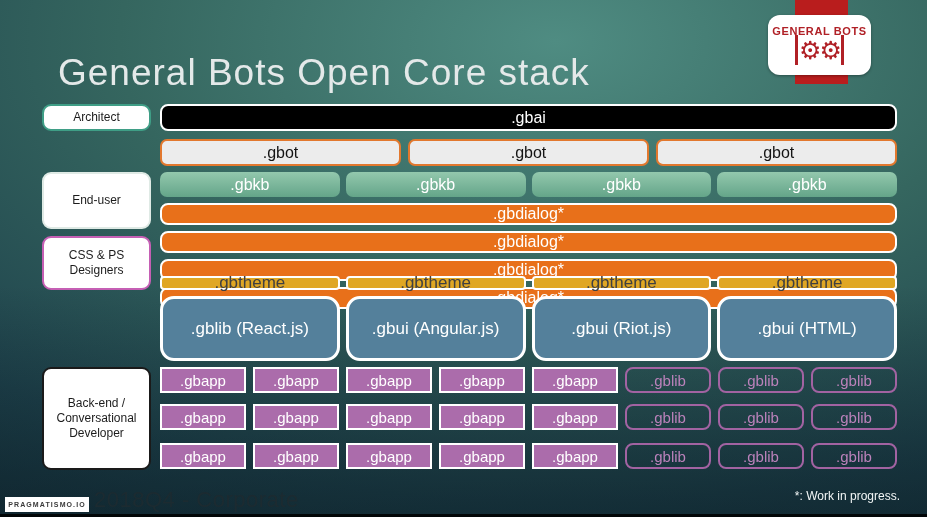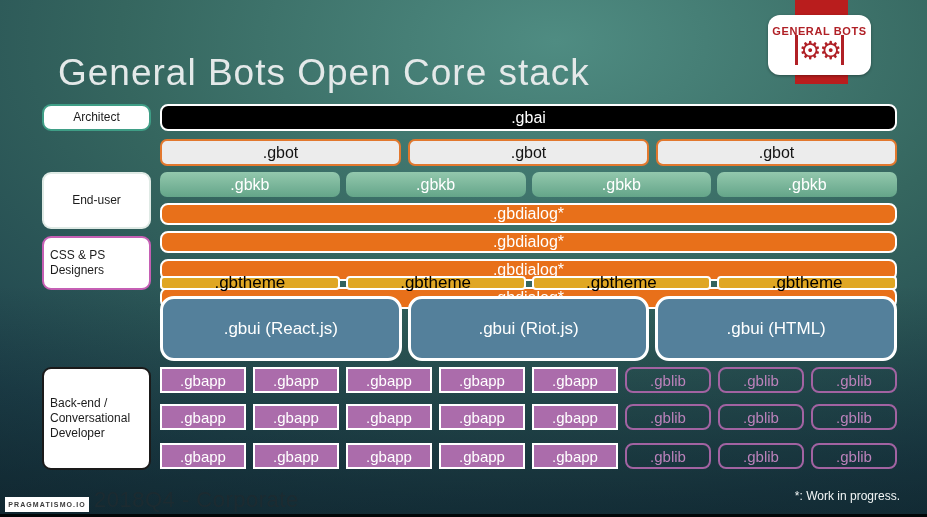--- a/index.html
+++ b/index.html
@@ -25,21 +25,21 @@
     box-shadow:0 1px 3px rgba(0,0,0,0.35);
   }
   .brand-name { font-size:11px; font-weight:bold; color:#b02026; letter-spacing:0.6px; }
   .gear-row { display:flex; align-items:center; gap:1px; margin-top:-2px; }
   .gear-bar { width:3px; height:30px; background:#b02026; }
   .gear-glyph { font-size:25px; color:#b02026; line-height:28px; letter-spacing:-2px; }
   
   .rlabel {
     position:absolute; left:42px; width:109px; background:#ffffff;
     border-radius:9px; display:flex; align-items:center; justify-content:center;
-    font-size:12px; color:#1c1c1c; line-height:1.25; padding:2px 6px;
+    text-align:center; font-size:12px; color:#1c1c1c; line-height:1.25; padding:2px 6px;
   }
   .rlabel.architect { top:104px; height:27px; border:2px solid #3f9e86; }
   .rlabel.product   { top:139px; height:27px; border:2px solid #e3ba43; }
   .rlabel.enduser   { top:172px; height:57px; border:2px solid #dfeae5; }
   .rlabel.designers { top:236px; height:54px; border:2px solid #c55fb4; }
   .rlabel.frontend  { top:296px; height:65px; border:2px solid #bf2b2b; }
   .rlabel.backend   { top:367px; height:103px; border:2px solid #1a1a1a; }
   
   .row { position:absolute; left:160px; width:737px; display:flex; }
   .row-gbai     { top:104px; height:27px; gap:7px;border-radius:13px; }
@@ -52,21 +52,21 @@
   .row-app2     { top:404px; height:26px; gap:7px; }
   .row-app3     { top:443px; height:26px; gap:7px; }
   .cell {
     flex:1 1 0; display:flex; align-items:center; justify-content:center;
     font-size:15px; white-space:nowrap; border-radius:7px;
   }
   .gbai    { background:#000000; border:2px solid #ffffff; color:#ffffff; border-radius:8px; font-size:16px; }
   .gbot    { background:#ececec; border:2px solid #e2782e; color:#141414; font-size:16px; }
   .gbkb    { background:linear-gradient(#93c8ad, #64a589); color:#ffffff; font-size:16px; }
   .gbdialog{ background:#e8701a; border:2px solid #ffffff; color:#ffffff; border-radius:8px; font-size:16px; }
-  .gbtheme { background:#e0a724; border:2px solid #ffffff; color:#000000; border-radius:4px; font-size:17px;margin-top:40px; }
+  .gbtheme { background:#e0a724; border:2px solid #ffffff; color:#404040; border-radius:4px; font-size:17px;margin-top:40px; }
   .gbui    { background:#54809b; border:3px solid #ffffff; color:#ffffff; border-radius:14px; font-size:17px; }
   .gbapp   { background:#ab6cab; border:2px solid #ffffff; color:#ffffff; border-radius:0; }
   .gblib   { background:transparent; border:2px solid #a263a2; color:#bb82bb; border-radius:8px; }
   
   .footer-logo {
     position:absolute; left:5px; top:497px; width:84px; height:15px; background:#ffffff;
     display:flex; align-items:center; justify-content:center;
     font-size:7px; letter-spacing:1.1px; color:#3a3a3a; font-weight:bold;
   }
   .slide-label {
@@ -117,21 +117,22 @@
       <div class="cell gbdialog">.gbdialog*</div>
       <div class="cell gbdialog">.gbdialog*</div>
     </div>
   <div class="row row-gbtheme">
       <div class="cell gbtheme">.gbtheme</div>
       <div class="cell gbtheme">.gbtheme</div>
       <div class="cell gbtheme">.gbtheme</div>
       <div class="cell gbtheme">.gbtheme</div>
     </div>
   <div class="row row-gbui">
-      <div class="cell gbui">.gbui (React.js)</div>
+      <div class="cell gbui">.gblib (React.js)</div>
+      <div class="cell gbui">.gbui (Angular.js)</div>
       <div class="cell gbui">.gbui (Riot.js)</div>
       <div class="cell gbui">.gbui (HTML)</div>
     </div>
   <div class="row row-app1">
       <div class="cell gbapp">.gbapp</div>
       <div class="cell gbapp">.gbapp</div>
       <div class="cell gbapp">.gbapp</div>
       <div class="cell gbapp">.gbapp</div>
       <div class="cell gbapp">.gbapp</div>
       <div class="cell gblib">.gblib</div>

